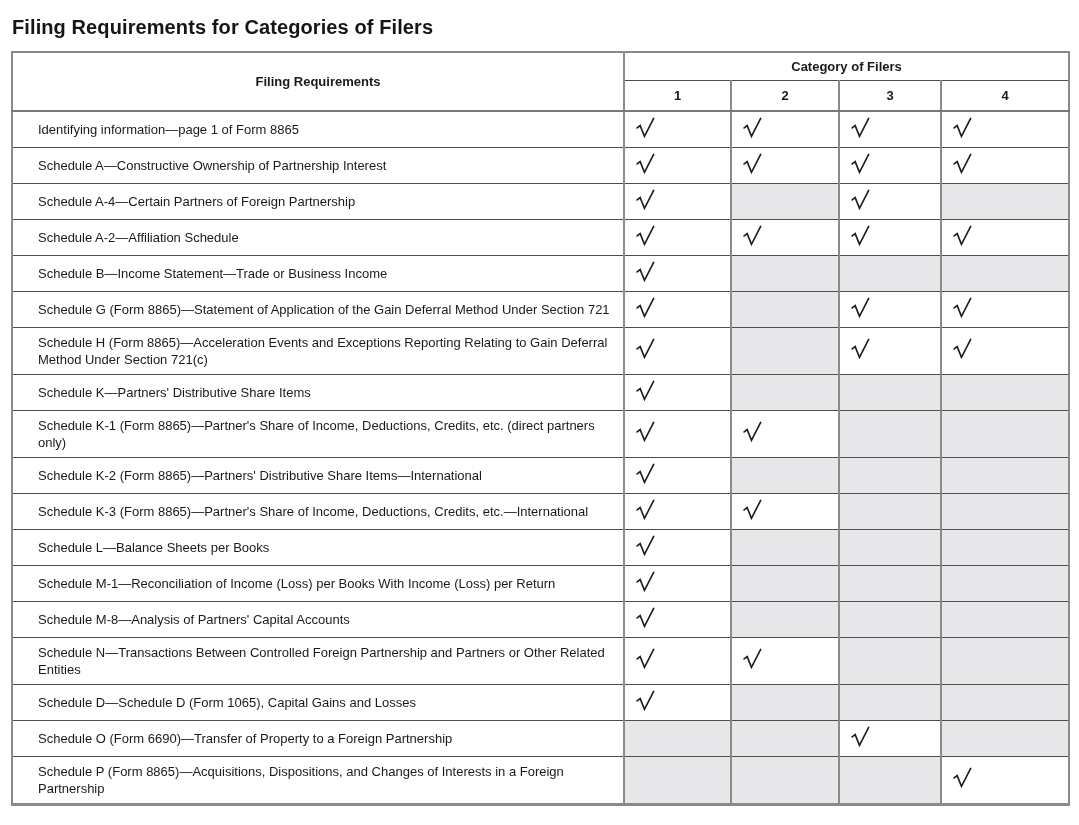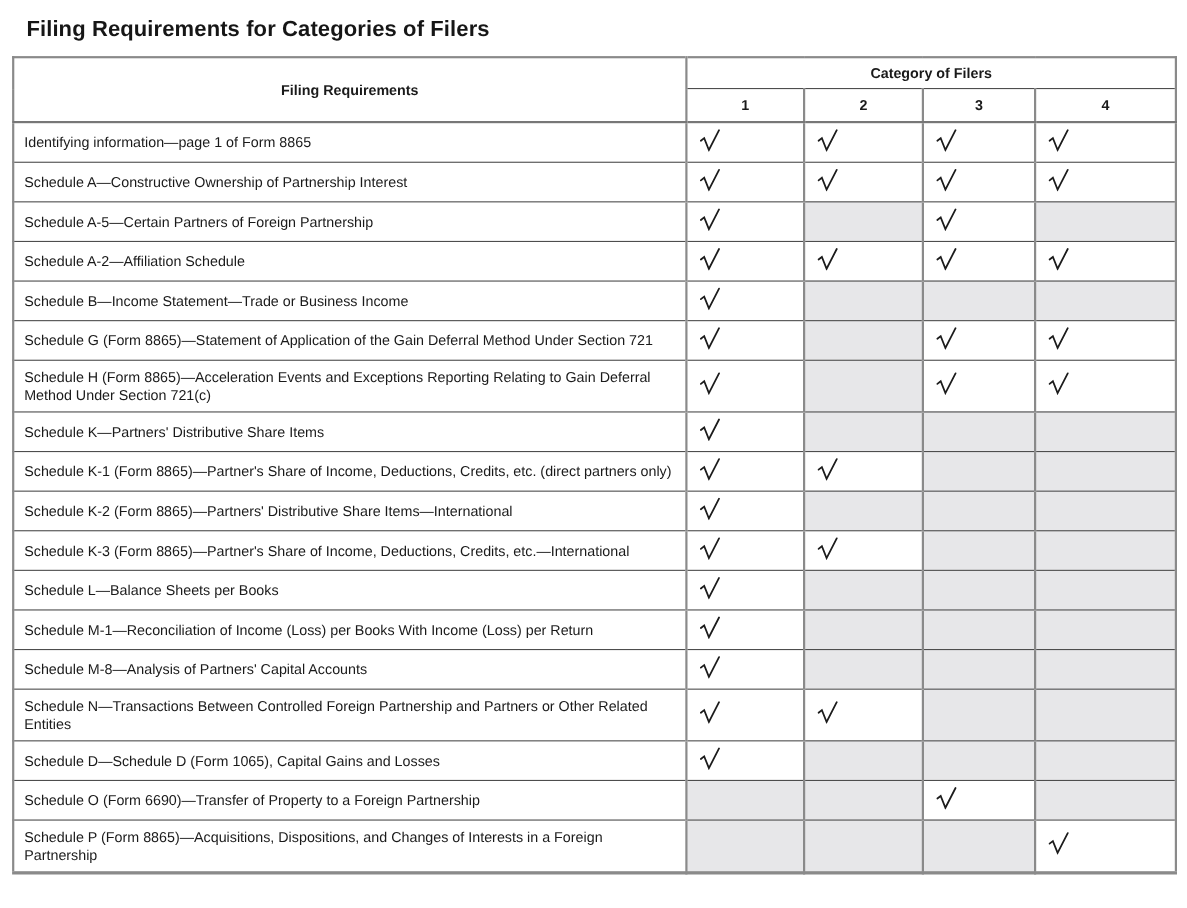--- a/index.html
+++ b/index.html
@@ -14,21 +14,21 @@
     height: 825px;
     background: #ffffff;
     position: relative;
     overflow: hidden;
   }
   .page-title {
     font-size: 20px;
     font-weight: bold;
     letter-spacing: 0.1px;
     margin: 0;
-    padding: 16px 0 0 24px;
+    padding: 16px 0 0 12px;
     color: #161616;
   }
   table.filing-table {
     border-collapse: collapse;
     table-layout: fixed;
     width: 1057px;
     margin: 12px 0 0 11px;
     border: 2px solid #8a8a8a;
     border-bottom-width: 3px;
     background: #ffffff;
@@ -63,21 +63,21 @@
     border-bottom: 2px solid #777777;
   }
   .filing-table th.req-header {
     border-bottom: 2px solid #777777;
   }
   .filing-table td {
     height: 36px;
   }
   .filing-table td.label {
     text-align: left;
-    padding: 6px 10px 6px 9px;
+    padding: 6px 10px 6px 25px;
     background: #ffffff;
   }
   .filing-table td.cat {
     padding: 2px 4px 2px 11px;
     text-align: left;
   }
   .filing-table td.cat.checked {
     background: #ffffff;
   }
   .filing-table td.cat.shaded {
@@ -146,21 +146,21 @@
                 <polyline points="1.2,11.5 4.4,9 8.9,20.3 18.6,1.4" fill="none" stroke="#1c1c1c" stroke-width="1.7" stroke-linecap="round" stroke-linejoin="miter"></polyline>
               </svg></span></td>
           <td class="cat checked"><span class="checkmark"><svg viewBox="0 0 20 22" aria-hidden="true">
                 <polyline points="1.2,11.5 4.4,9 8.9,20.3 18.6,1.4" fill="none" stroke="#1c1c1c" stroke-width="1.7" stroke-linecap="round" stroke-linejoin="miter"></polyline>
               </svg></span></td>
           <td class="cat checked"><span class="checkmark"><svg viewBox="0 0 20 22" aria-hidden="true">
                 <polyline points="1.2,11.5 4.4,9 8.9,20.3 18.6,1.4" fill="none" stroke="#1c1c1c" stroke-width="1.7" stroke-linecap="round" stroke-linejoin="miter"></polyline>
               </svg></span></td>
         </tr>
         <tr>
-          <td class="label">Schedule A-5—Certain Partners of Foreign Partnership</td>
+          <td class="label">Schedule A-4—Certain Partners of Foreign Partnership</td>
           <td class="cat checked"><span class="checkmark"><svg viewBox="0 0 20 22" aria-hidden="true">
                 <polyline points="1.2,11.5 4.4,9 8.9,20.3 18.6,1.4" fill="none" stroke="#1c1c1c" stroke-width="1.7" stroke-linecap="round" stroke-linejoin="miter"></polyline>
               </svg></span></td>
           <td class="cat shaded"></td>
           <td class="cat checked"><span class="checkmark"><svg viewBox="0 0 20 22" aria-hidden="true">
                 <polyline points="1.2,11.5 4.4,9 8.9,20.3 18.6,1.4" fill="none" stroke="#1c1c1c" stroke-width="1.7" stroke-linecap="round" stroke-linejoin="miter"></polyline>
               </svg></span></td>
           <td class="cat shaded"></td>
         </tr>
         <tr>

